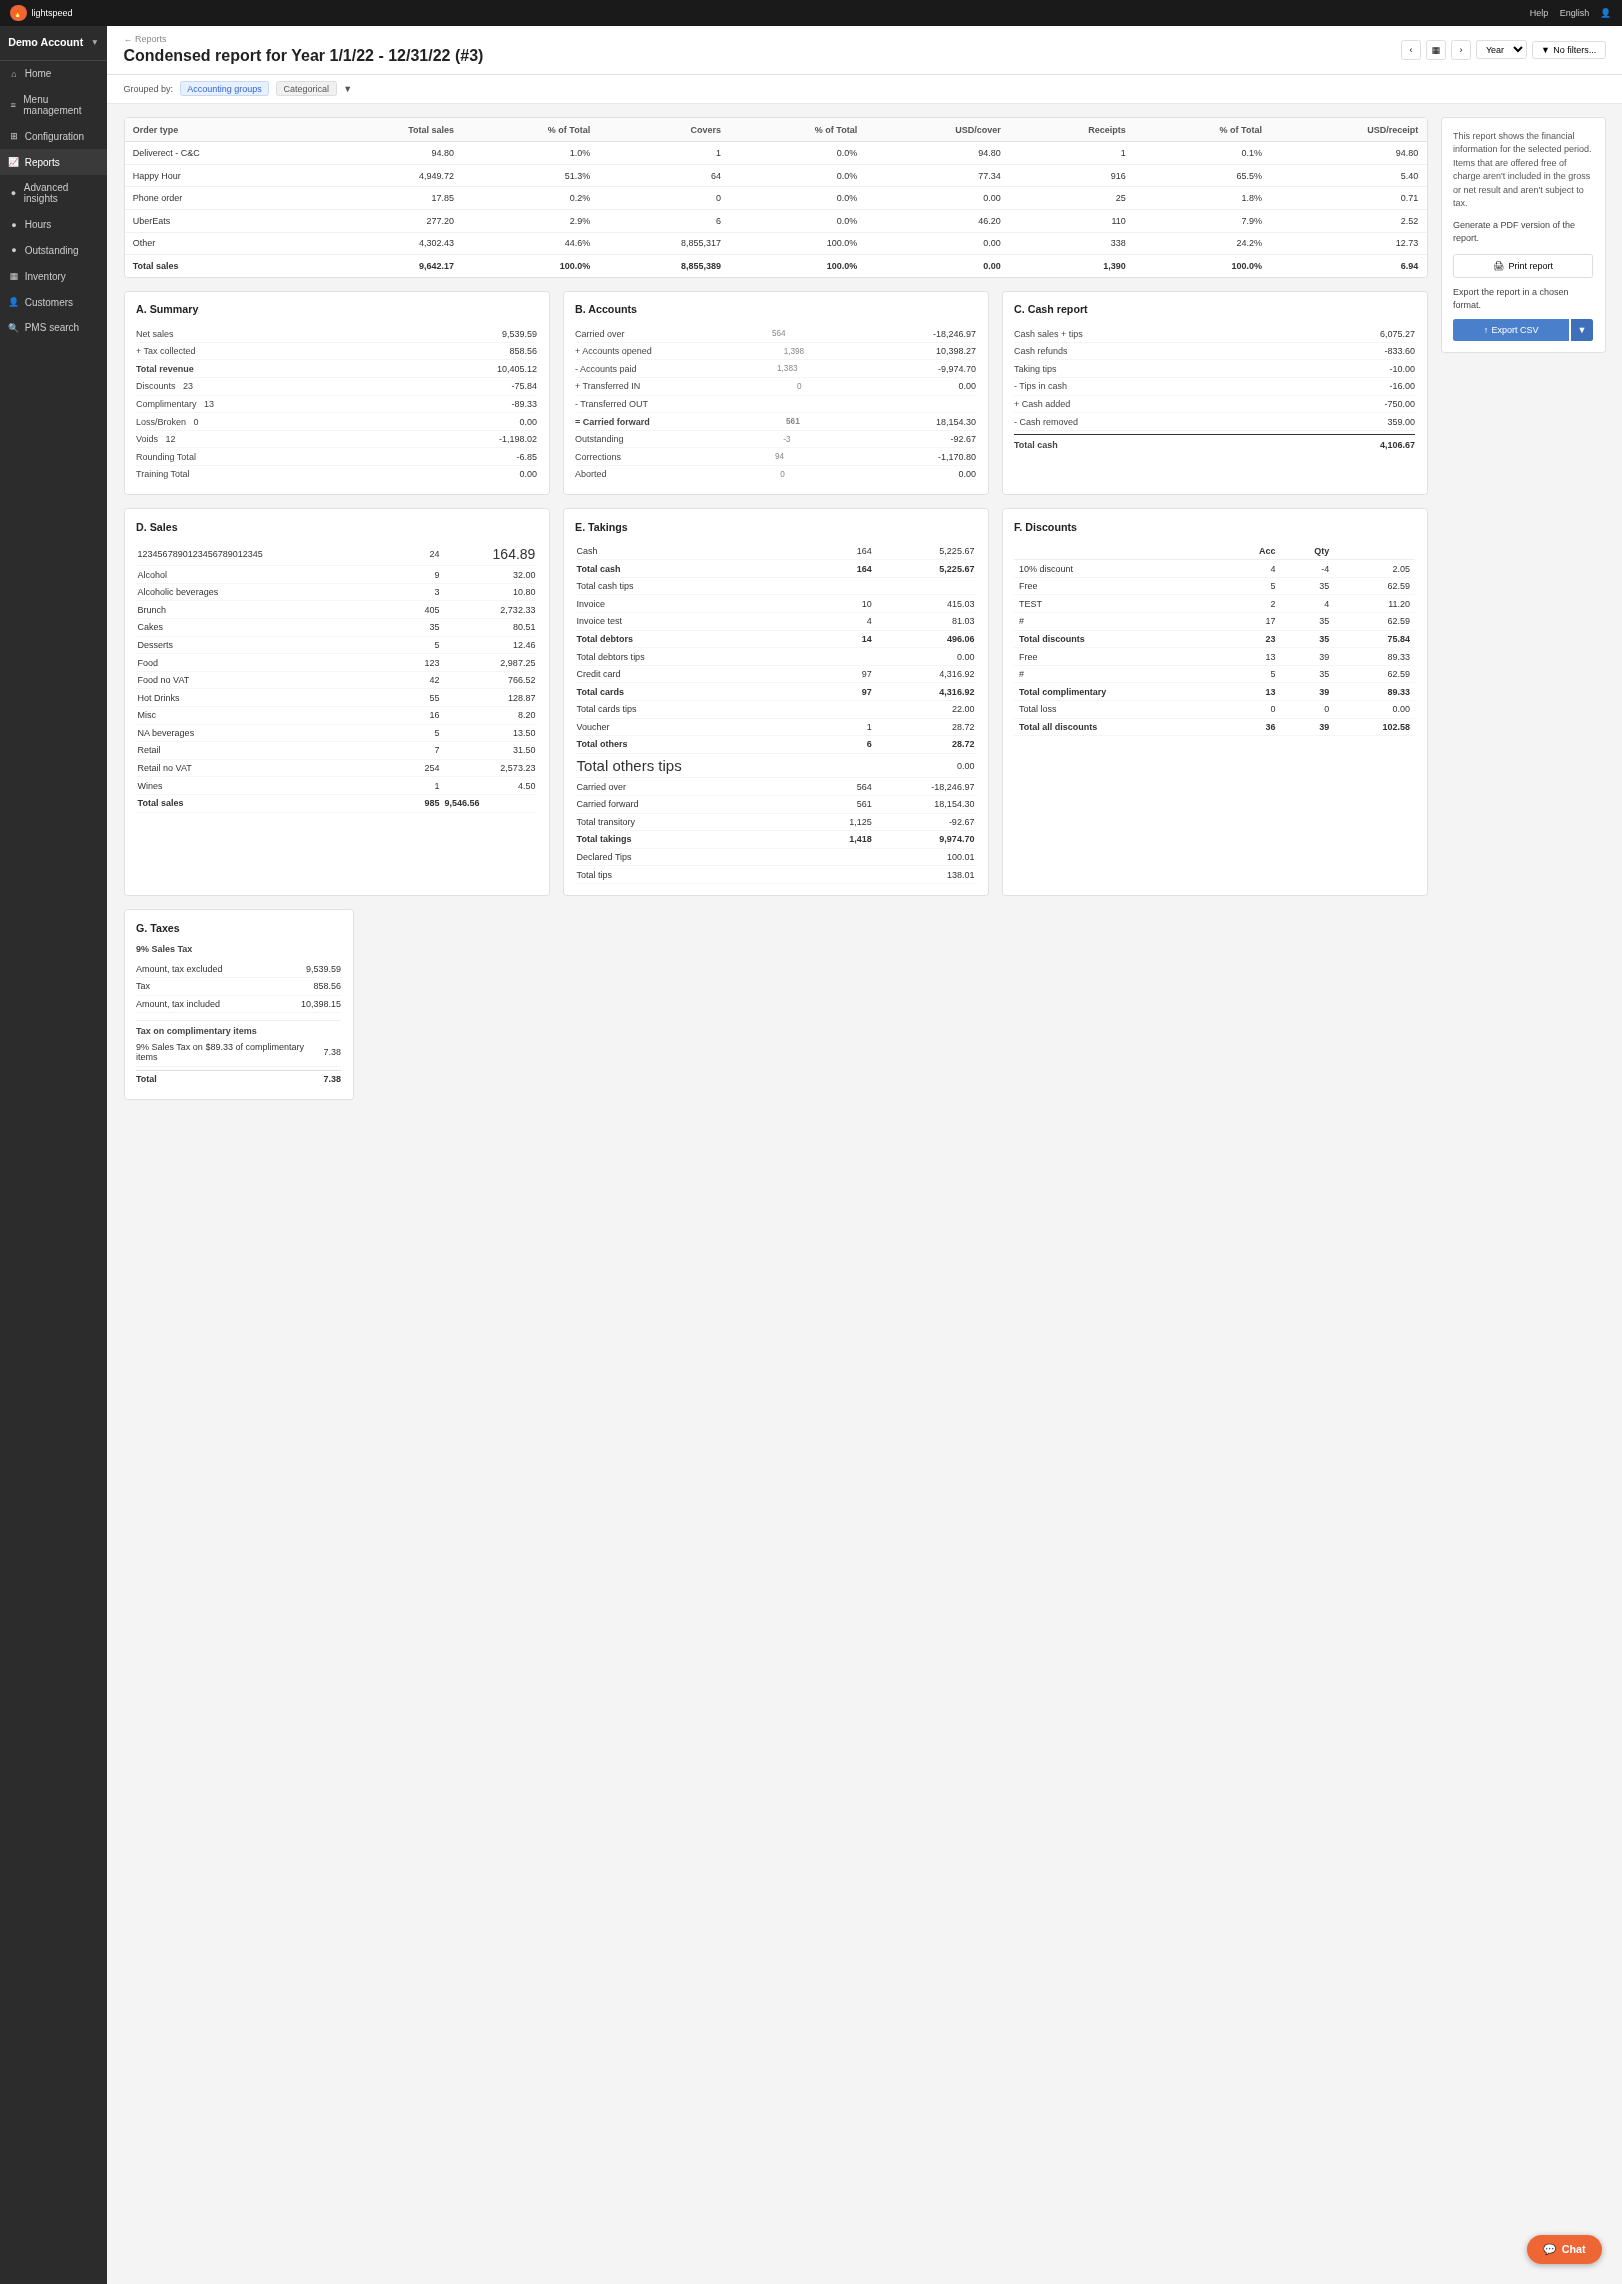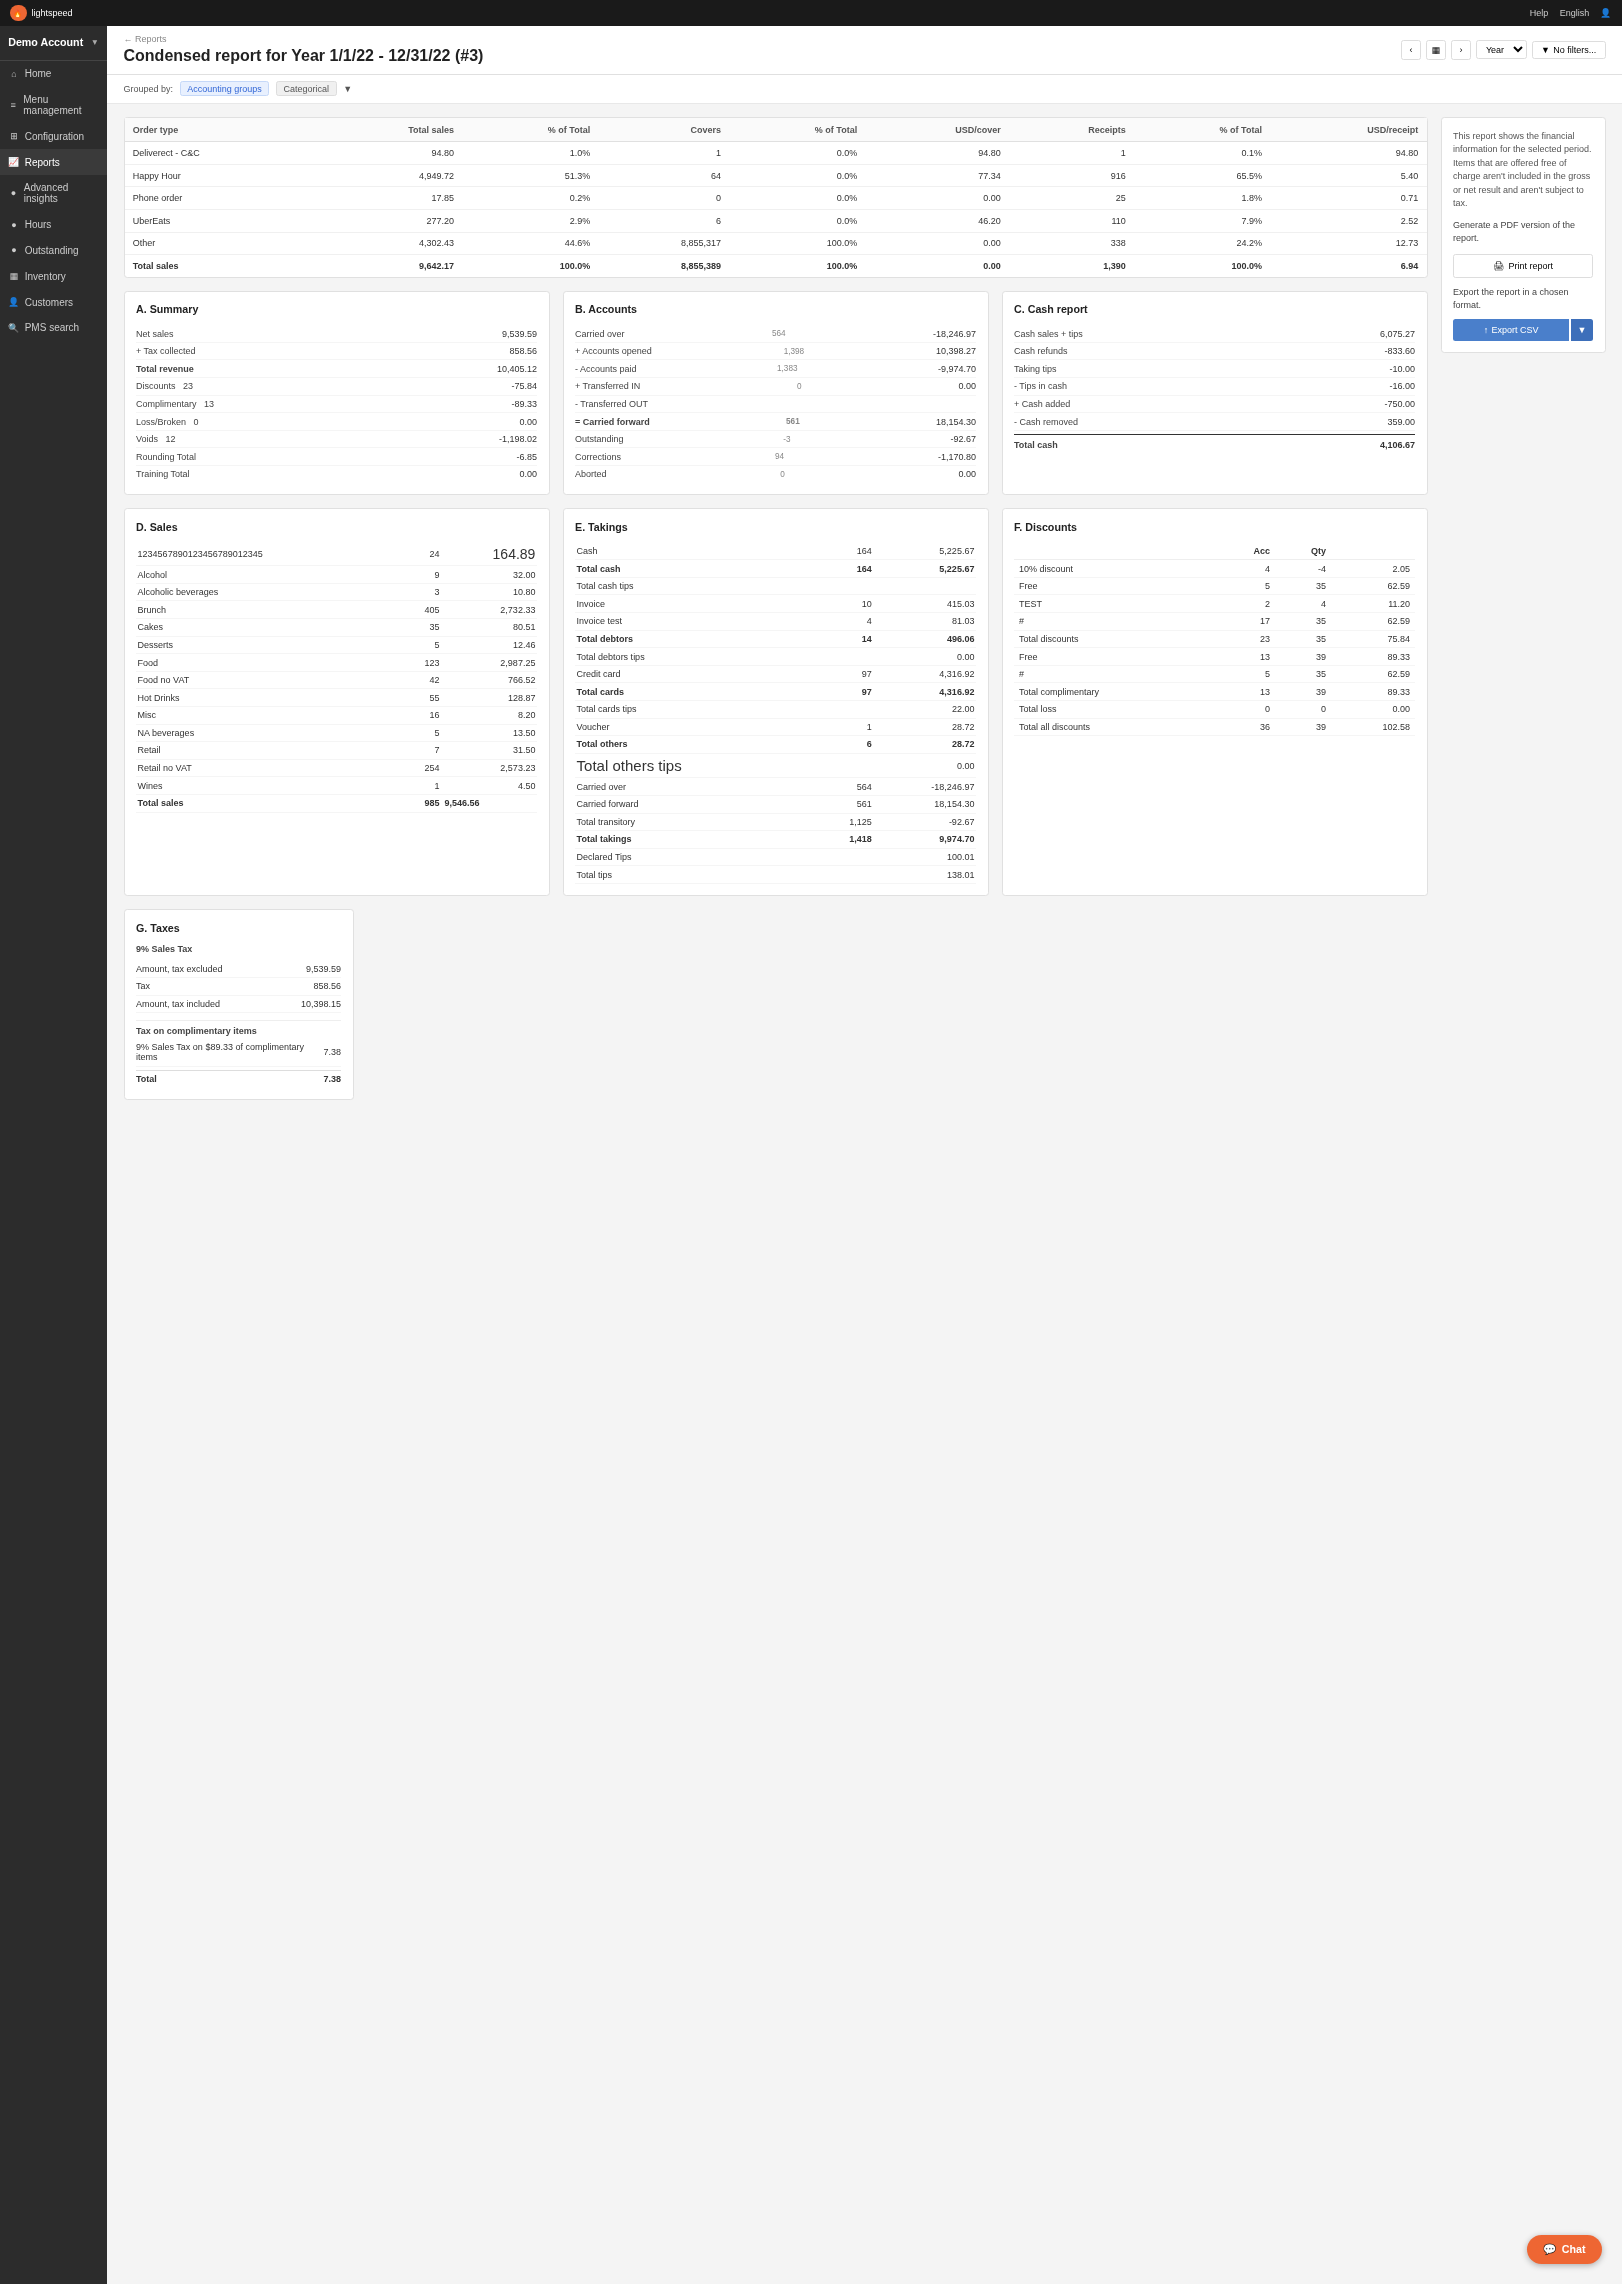--- a/index.html
+++ b/index.html
@@ -71,21 +71,21 @@
     .export-group { display: flex; gap: 1.6px; margin-top: 6.6px; }
     .btn-export-main { background: #4a7fcb; color: #fff; border: none; padding: 5.8px 10px; border-radius: 2.5px 0 0 2.5px; font-size: 9px; cursor: pointer; flex: 1; display: flex; align-items: center; justify-content: center; gap: 3.3px; }
     .btn-export-arrow { background: #3d6fba; color: #fff; border: none; padding: 5.8px 6.6px; border-radius: 0 2.5px 2.5px 0; font-size: 9px; cursor: pointer; }
 
     
     .disc-table { width: 100%; border-collapse: collapse; font-size: 9px; }
     .disc-table th { font-weight: 600; padding: 3.3px 5px; text-align: right; border-bottom: 0.8px solid #eee; }
     .disc-table th:first-child { text-align: left; }
     .disc-table td { padding: 3.3px 5px; text-align: right; border-bottom: 0.8px solid #f5f5f5; }
     .disc-table td:first-child { text-align: left; }
-    .disc-table tr.bold td { font-weight: 400; border-top: 0.8px solid #ddd; margin-top: 32px; }
+    .disc-table tr.bold td { font-weight: 700; border-top: 0.8px solid #ddd; margin-top: 32px; }
 
     
     .chat-btn { position: fixed; bottom: 20px; right: 20px; background: #e63; color: #fff; border: none; border-radius: 20px; padding: 8.2px 16.5px; font-size: 10.7px; font-weight: 600; cursor: pointer; display: flex; align-items: center; gap: 5px; box-shadow: 0 1.6px 6.6px rgba(0,0,0,0.3); z-index: 100; }
   </style>
 </head>
 <body>
 
 <div class="top-nav">
   <div class="top-nav-left">
     <div class="top-nav-logo">🔥</div>

